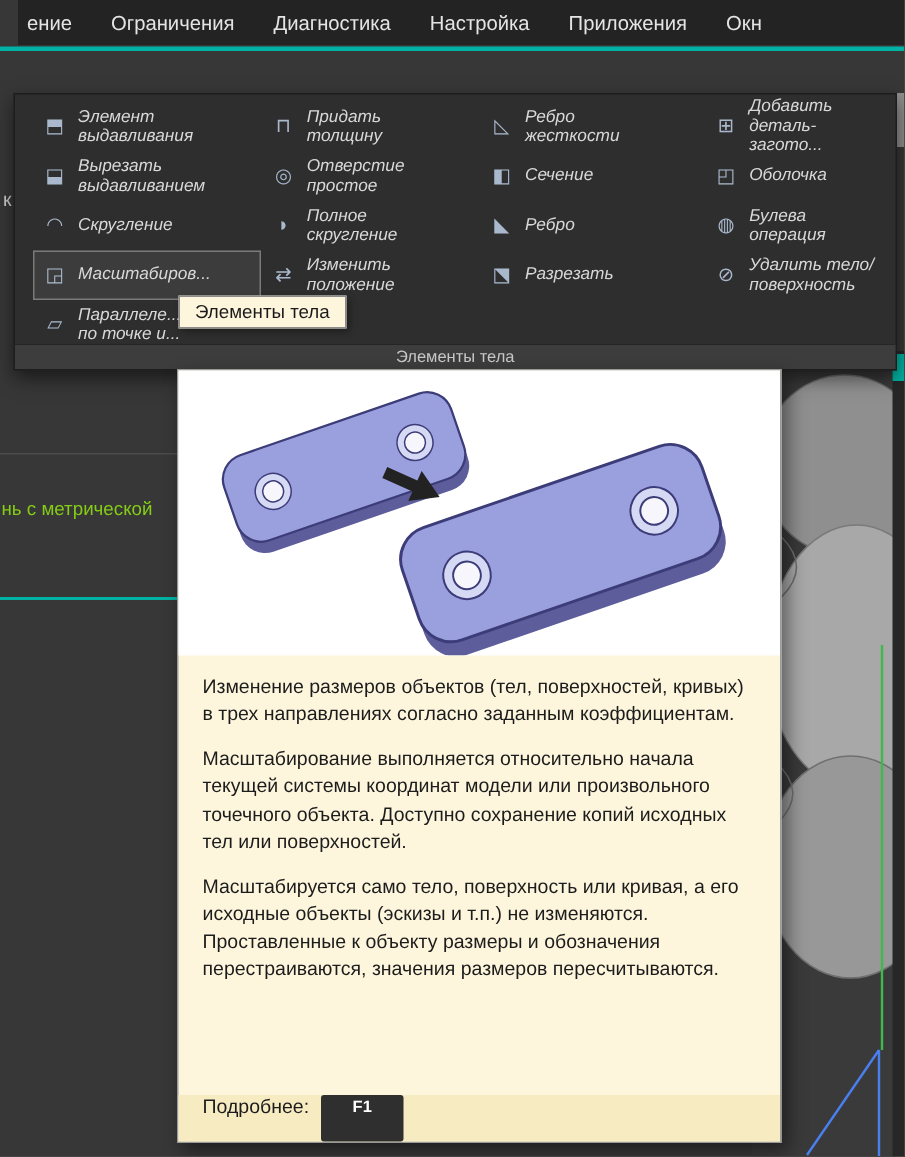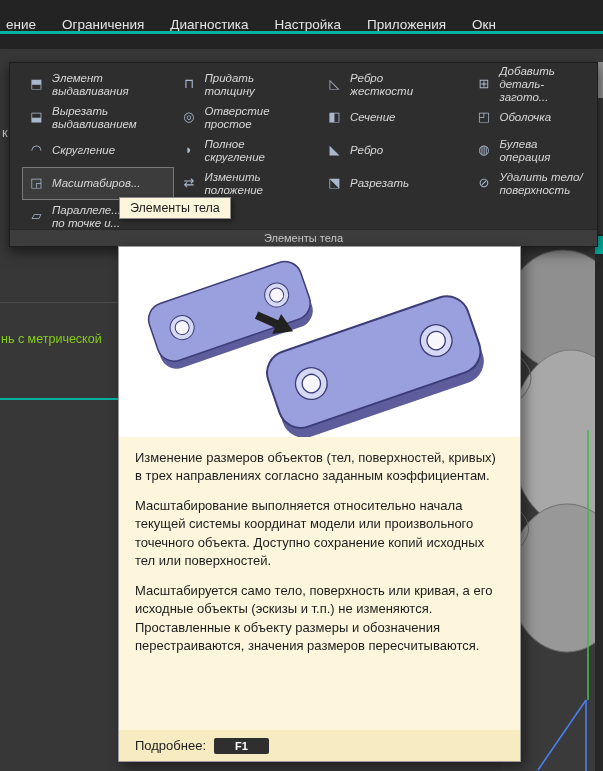--- a/index.html
+++ b/index.html
@@ -3,21 +3,21 @@
 <meta charset="utf-8">
 <style>
   * { margin:0; padding:0; box-sizing:border-box; }
   html,body { background:#555; }
   .screen {
     position:relative; width:603px; height:771px; overflow:hidden;
     background:#373737; font-family:"Liberation Sans", sans-serif;
   }
   
   .menubar {
-    position:absolute; top:0; left:0; right:0; height:49px;
+    position:absolute; top:0; left:12px; right:0; height:30px;
     background:#232323; display:flex; align-items:center;
     gap:18px; padding-left:2px; color:#e4e4e4; font-size:13.5px; white-space:nowrap;
   }
   .menubar .mi { cursor:default; padding:2px 4px; }
   .teal-line { position:absolute; top:31px; left:0; right:0; height:3px; background:#00b2a3; }
 
   
   .left-text-1 { position:absolute; left:2px; top:125px; color:#cfcfcf; font-size:13px; }
   .left-text-2 { position:absolute; left:1px; top:332px; color:#84cc16; font-size:12.5px; }
   .left-divider { position:absolute; left:0; top:302px; width:118px; height:1px; background:#4b4b4b; }
@@ -58,21 +58,21 @@
   
   .popup {
     position:absolute; left:118px; top:246px; width:403px; height:516px; z-index:5;
     background:#fdf6dd; border:1px solid #9a9a9a; box-shadow:4px 5px 12px rgba(0,0,0,.45);
     display:flex; flex-direction:column;
   }
   .popup-img { flex:0 0 190px; background:#ffffff; overflow:hidden; }
   .popup-body { flex:1; padding:12px 15px 4px 16px; font-size:13px; color:#1c1c1c; line-height:1.42; }
   .popup-body p { margin-bottom:11px; }
   .popup-footer {
-    flex:0 0 31px; background:#f7ebc2; display:flex; align-items:center; gap:8px;
+    flex:0 0 31px; background:#f7ebc2; display:flex; gap:8px;
     padding:0 16px; font-size:13px; color:#1c1c1c;
   }
   .key {
     background:#2f2f2f; color:#ffffff; font-size:11px; font-weight:bold;
     padding:2px 21px; border-radius:2px;
   }
 </style>
 </head>
 <body>
 

